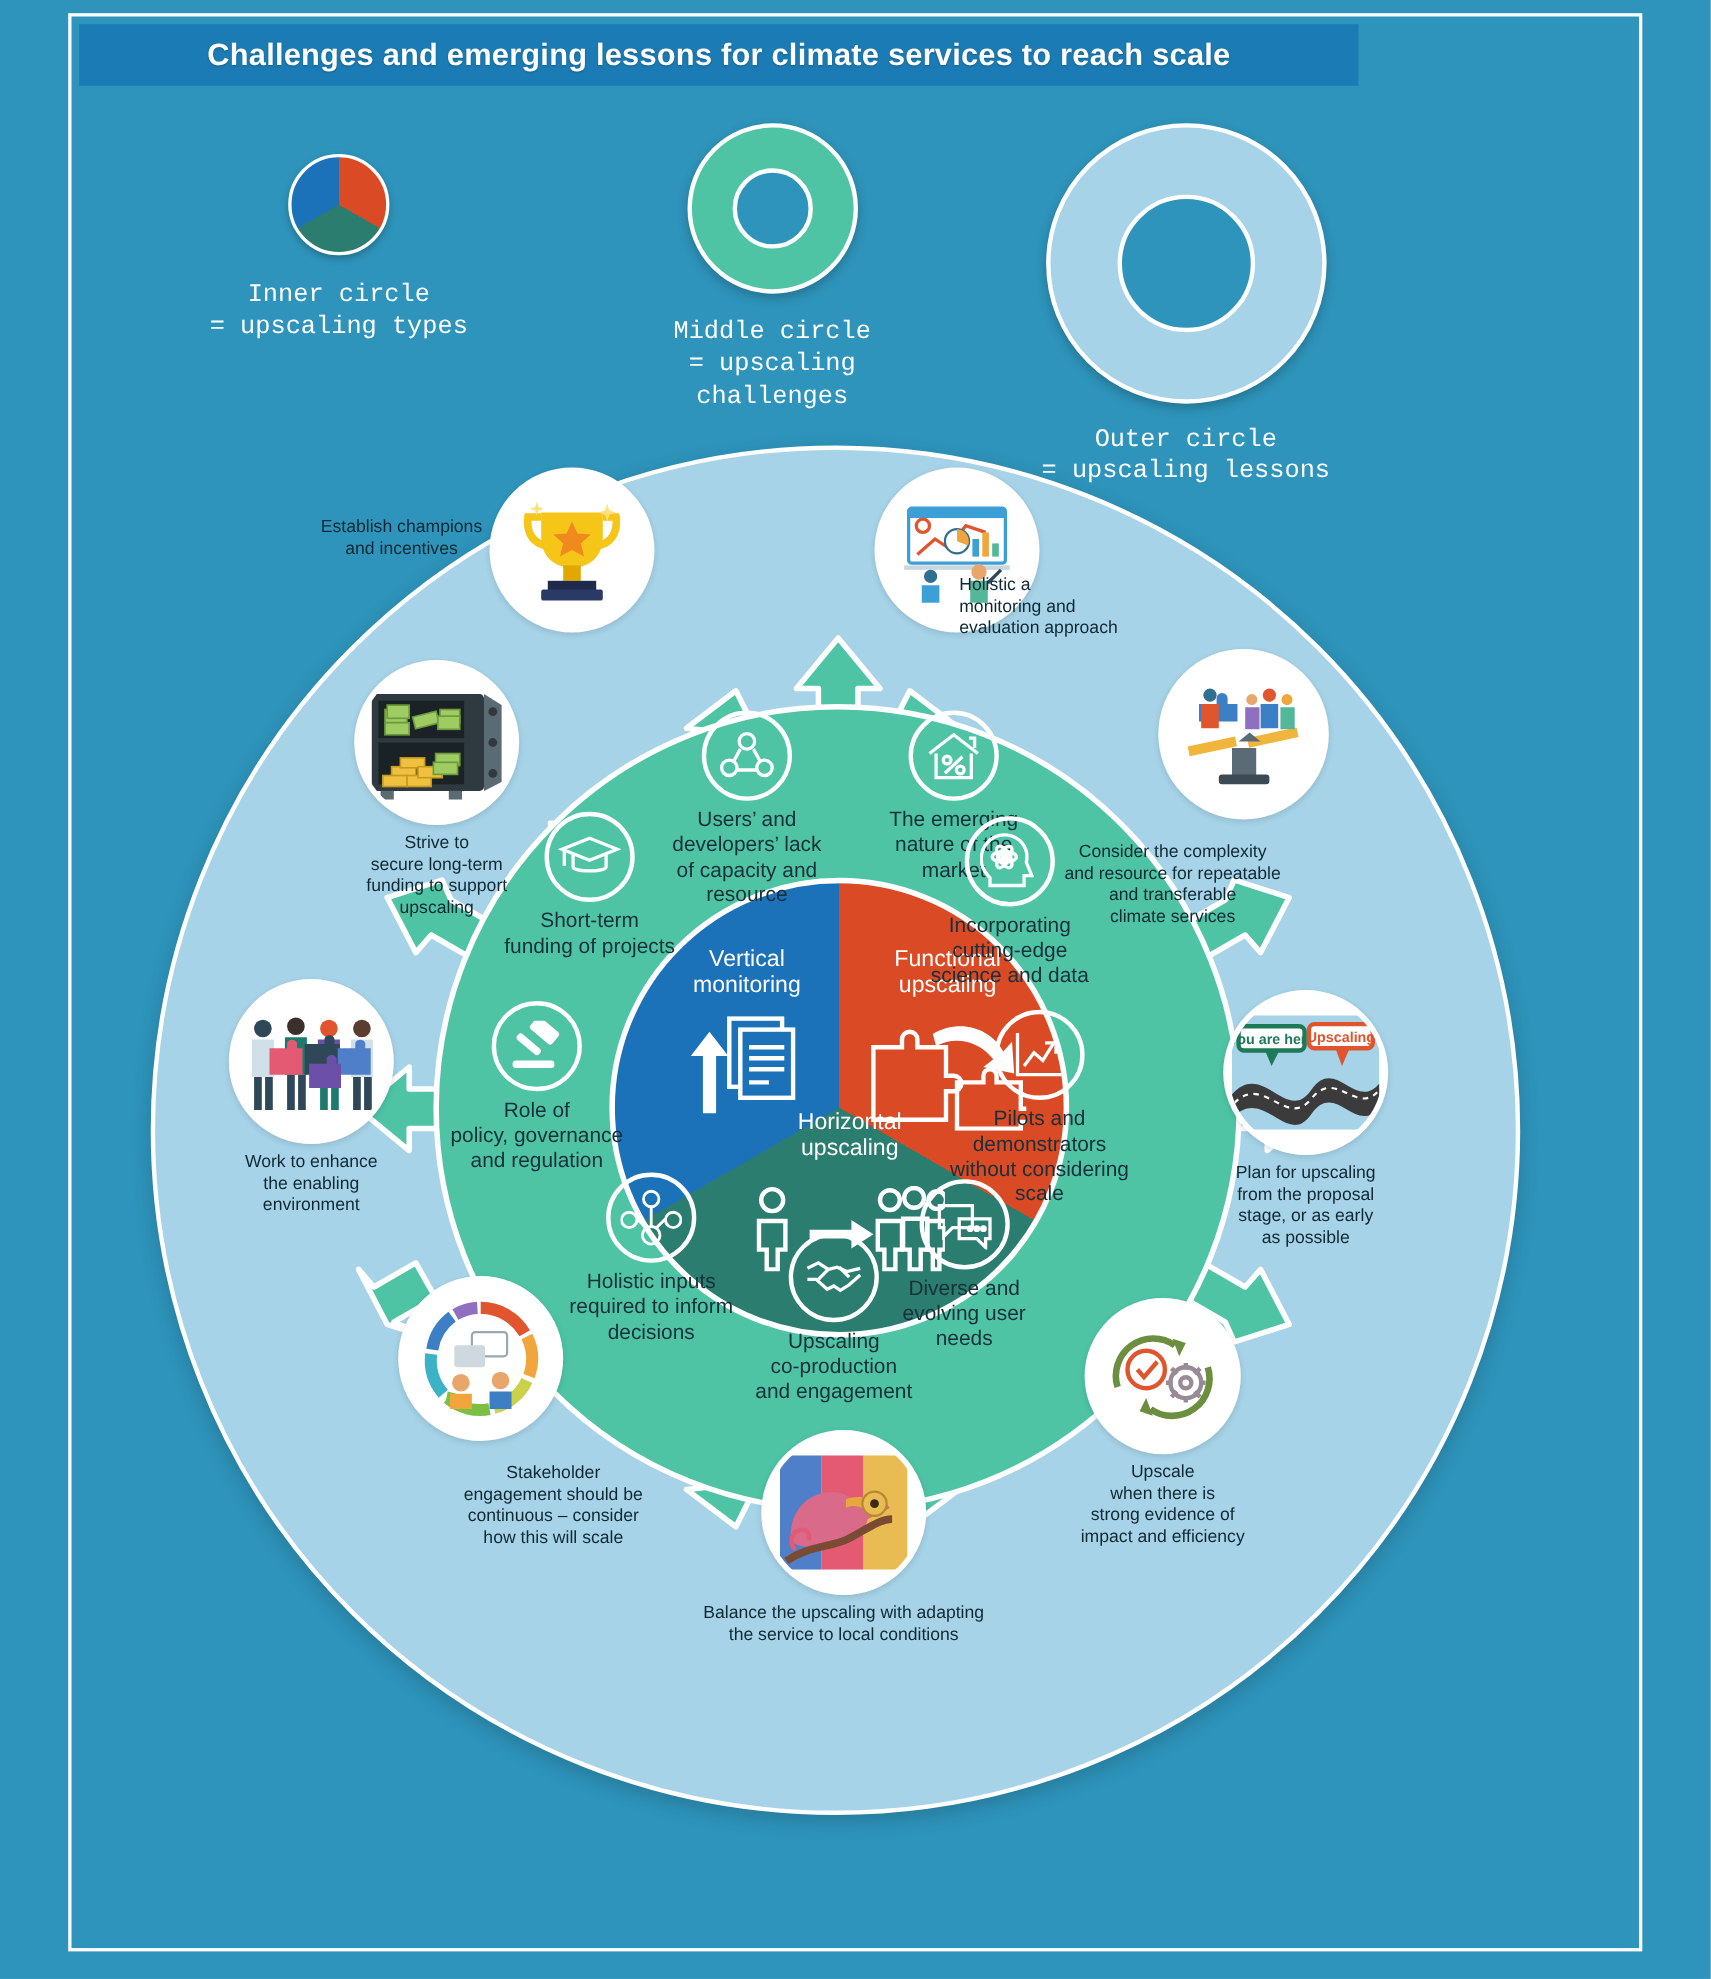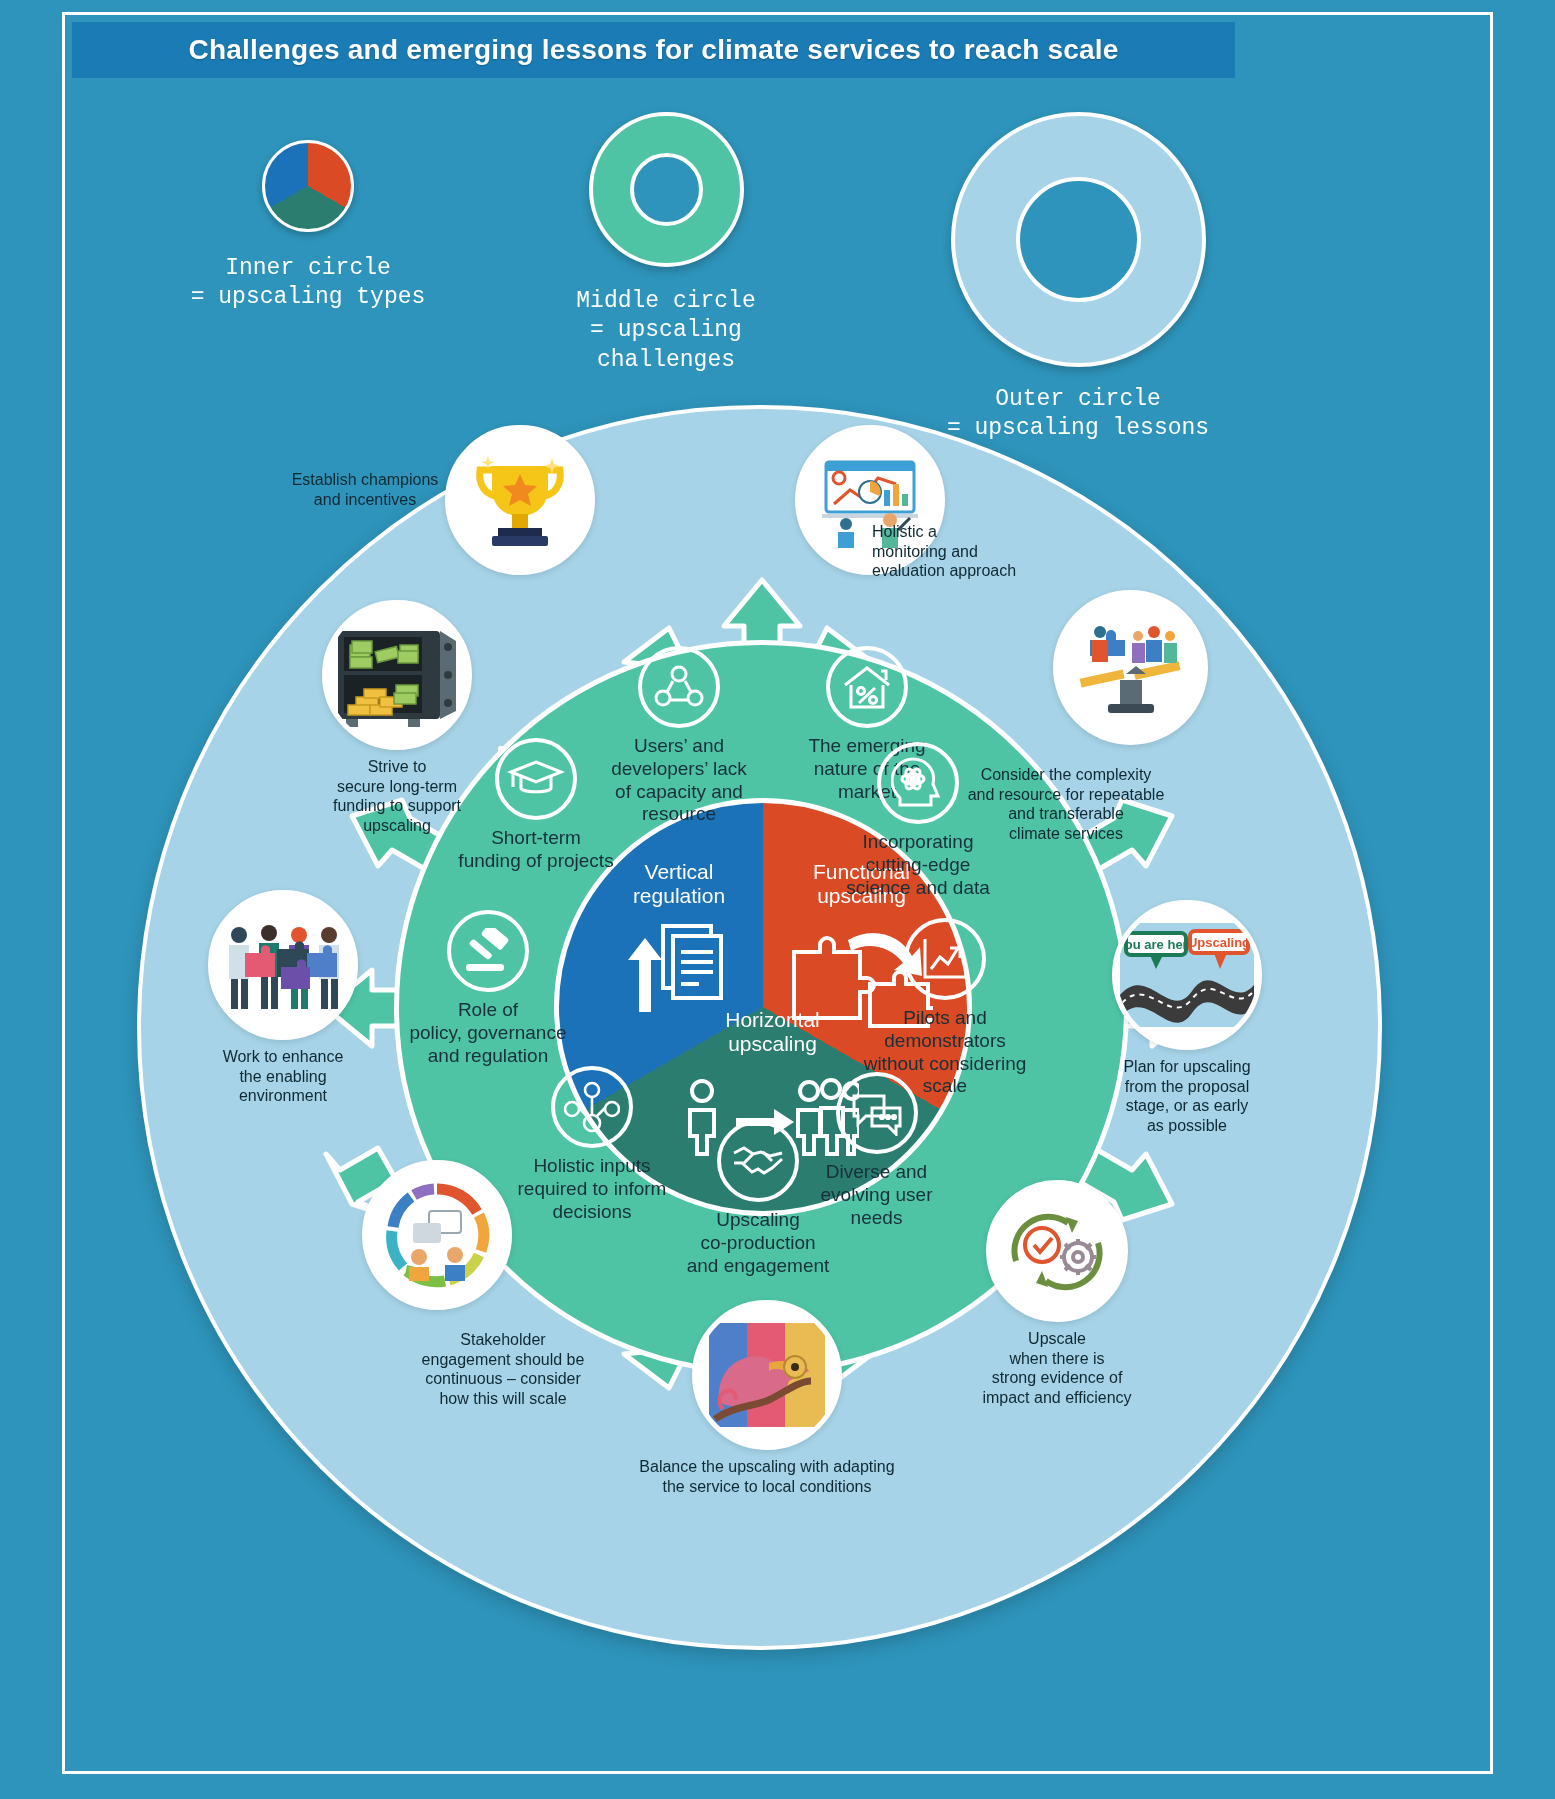--- a/index.html
+++ b/index.html
@@ -127,21 +127,21 @@
 <div class="title-bar">
   <span class="t">Challenges and emerging lessons for climate services to reach scale</span>
 </div>
 
 <div class="legend-item" style="left:178px;top:140px;width:260px;">
   <div class="pie-mini"></div>
   <div class="legend-label">Inner circle</div>
   <div class="legend-label">= upscaling types</div>
 </div>
 
-<div class="legend-item" style="left:536px;top:112px;width:260px;">
+<div class="legend-item" style="left:572px;top:112px;width:260px;">
   <div class="ring-mini ring-green">
     <div class="hole"></div>
   </div>
   <div class="legend-label" style="margin-top:20px;">Middle circle</div>
   <div class="legend-label">= upscaling challenges</div>
 </div>
 
 <div class="legend-item" style="left:932px;top:112px;width:292px;">
   <div class="ring-mini ring-blue">
     <div class="hole"></div>
@@ -175,21 +175,21 @@
       <path d="M512 964 l45 34 l26 -52 h-20 l-18 -38 l-32 16 l18 38 z"></path>
       <path d="M760 964 l-45 34 l-26 -52 h20 l18 -38 l32 16 l-18 38 z"></path>
     </g>
   </svg>
 
   <div class="mid-ring"></div>
 
   <div class="inner-pie"></div>
 
   <div class="slice-label sl-vertical">Vertical
-regulation</div>
+monitoring</div>
   <div class="slice-label sl-functional">Functional
 upscaling</div>
   <div class="slice-label sl-horizontal">Horizontal
 upscaling</div>
 
   <div class="slice-icon" style="left:505px;top:530px;">
     <svg width="130" height="95" viewBox="0 0 130 95">
       <g fill="none" stroke="#ffffff" stroke-width="4">
         <rect x="46" y="6" width="48" height="62"></rect>
         <rect x="56" y="16" width="48" height="62" fill="#1b72b8"></rect>

